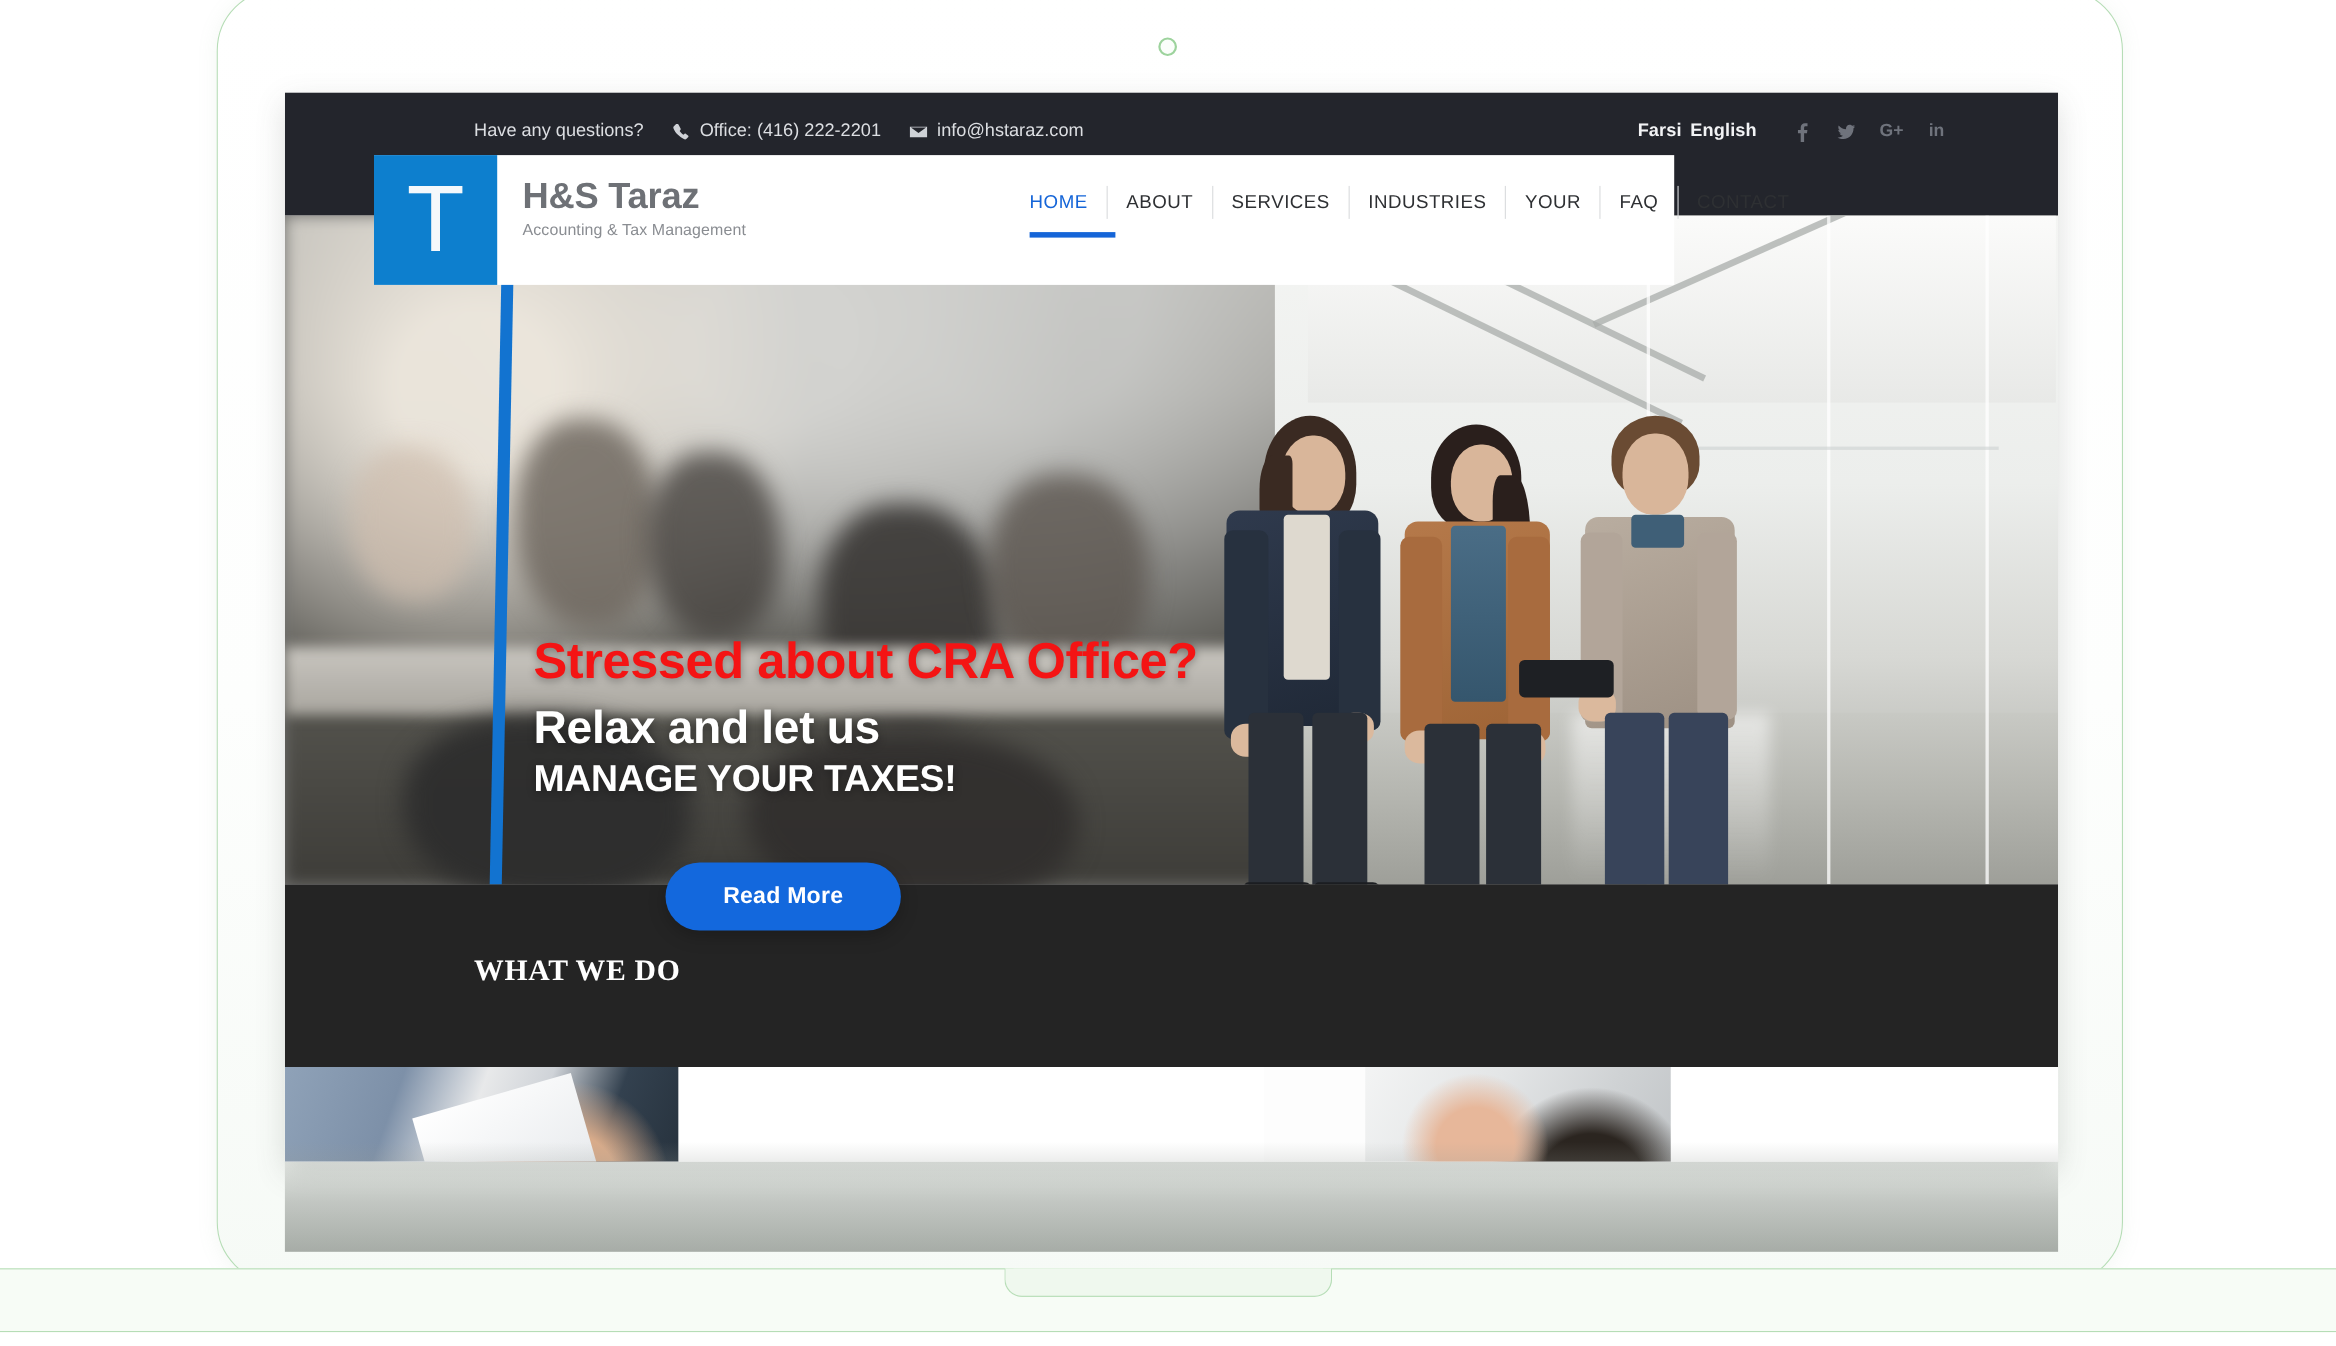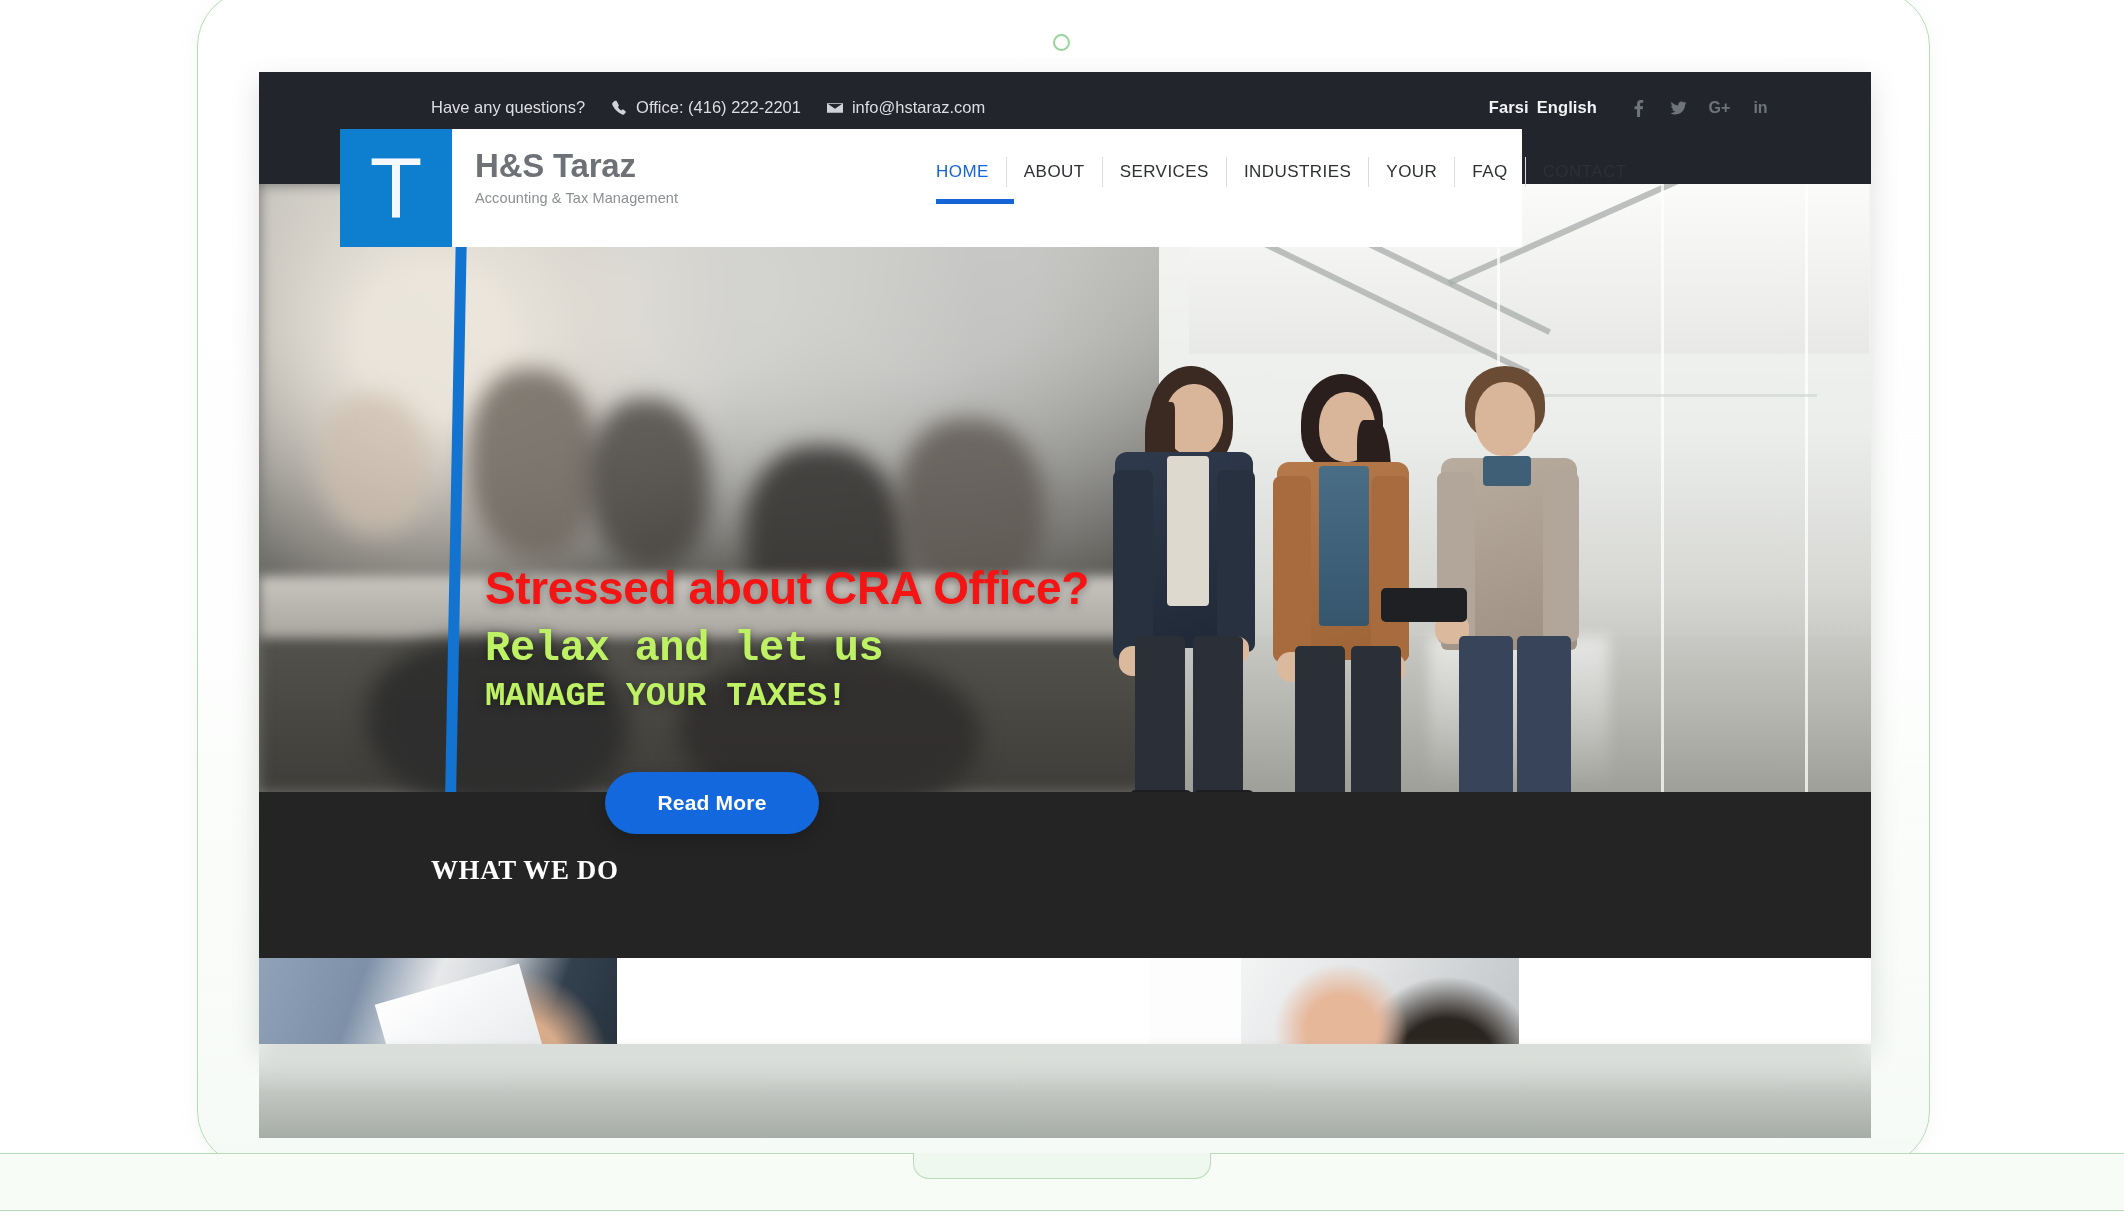--- a/index.html
+++ b/index.html
@@ -62,21 +62,21 @@
     background: #eff8ee;
     border: 1.6px solid #b6ddb6;
     border-top: none;
     border-radius: 0 0 16px 16px;
   }
 
   
   .screen {
     position: absolute;
     left: 259px;
-    top: 72px;
+    top: 84px;
     width: 1612px;
     height: 972px;
     overflow: hidden;
     background: #ffffff;
     box-shadow: 0 10px 26px rgba(70,80,70,.18);
   }
 
   
   .topbar {
     position: absolute;
@@ -290,24 +290,23 @@
     text-shadow: 0 2px 8px rgba(0,0,0,.35);
   }
   .h-line1 {
     color: #f41414;
     font-size: 46px;
     font-weight: 700;
     letter-spacing: -.4px;
     line-height: 1.24;
   }
   .h-line2, .h-line3 {
-    color: #bef264;
+    color: #ffffff;
     font-weight: 700;
     letter-spacing: -.3px;
-    font-family: Liberation Mono, monospace;
   }
   .h-line2 { font-size: 42px; line-height: 1.26; margin-top: 6px; }
   .h-line3 { font-size: 34px; line-height: 1.22; }
 
   .btn-read {
     position: absolute;
     left: 346px;
     top: 700px;
     width: 214px;
     height: 62px;

